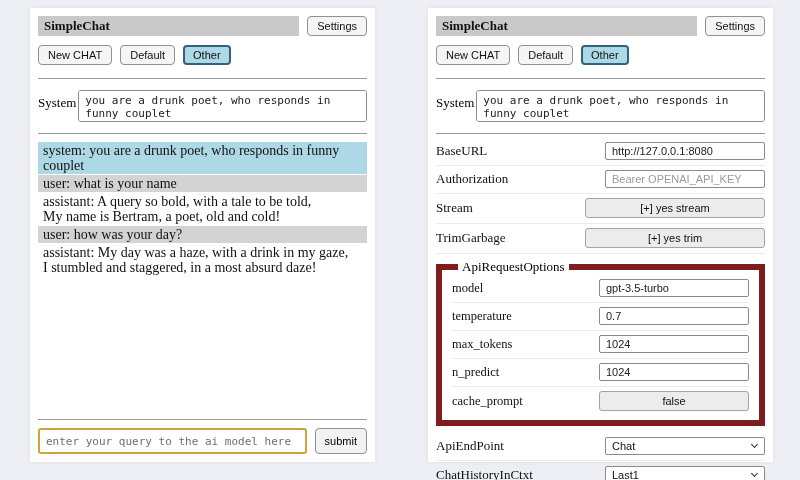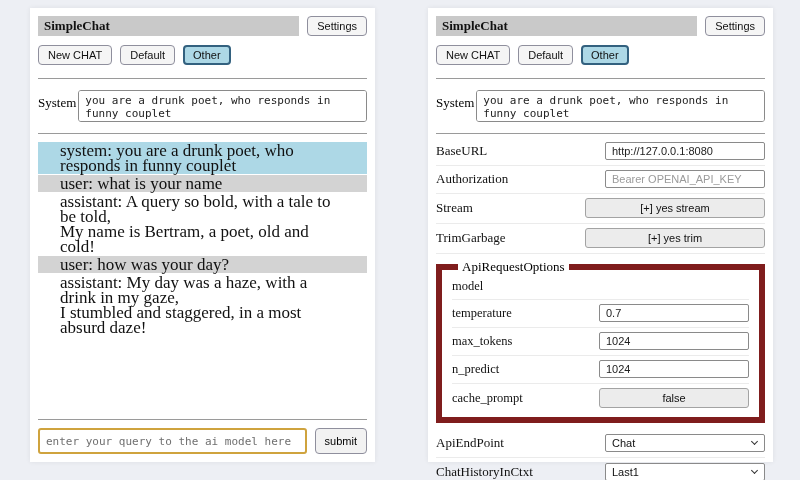--- a/index.html
+++ b/index.html
@@ -35,21 +35,21 @@
   .system-row { display:flex; gap:2px; margin:7px 0 7px 0; align-items:flex-start; }
   .system-label { font-size:13px; padding-top:5px; }
   .system-textarea {
     flex:1; height:32px; resize:none;
     font-family:"DejaVu Sans Mono", monospace; font-size:11px; color:#222;
     border:1px solid #8a8a8a; border-radius:3px; padding:3px 6px;
   }
 
   .chat-area { margin-top:4px; }
   .msg {
-    font-size:17px; line-height:15px; padding:1px 22px; margin-bottom:1px;
+    font-size:14px; line-height:15px; padding:1px 5px; margin-bottom:1px;
     white-space:pre-line; color:#111;
   }
   .msg.system   { background:#add8e6; }
   .msg.user     { background:#d3d3d3; }
   .msg.assistant{ background:#ffffff; }
 
   .spacer { flex:1; }
 
   .query-row { display:flex; gap:8px; align-items:stretch; margin-top:4px; }
   .query-input {
@@ -186,20 +186,21 @@
   <div class="srow">
     <span class="slabel">TrimGarbage</span>
     <button class="toggle-btn">[+] yes trim</button>
   </div>
 
   <fieldset class="api-options">
     <legend>ApiRequestOptions</legend>
 
     <div class="srow">
       <span class="slabel">model</span>
+      <input type="text" class="text-input" value="gpt-3.5-turbo" style="">
     </div>
 
     <div class="srow">
       <span class="slabel">temperature</span>
       <input type="text" class="text-input" value="0.7" style="">
     </div>
 
     <div class="srow">
       <span class="slabel">max_tokens</span>
       <input type="text" class="text-input" value="1024" style="">

